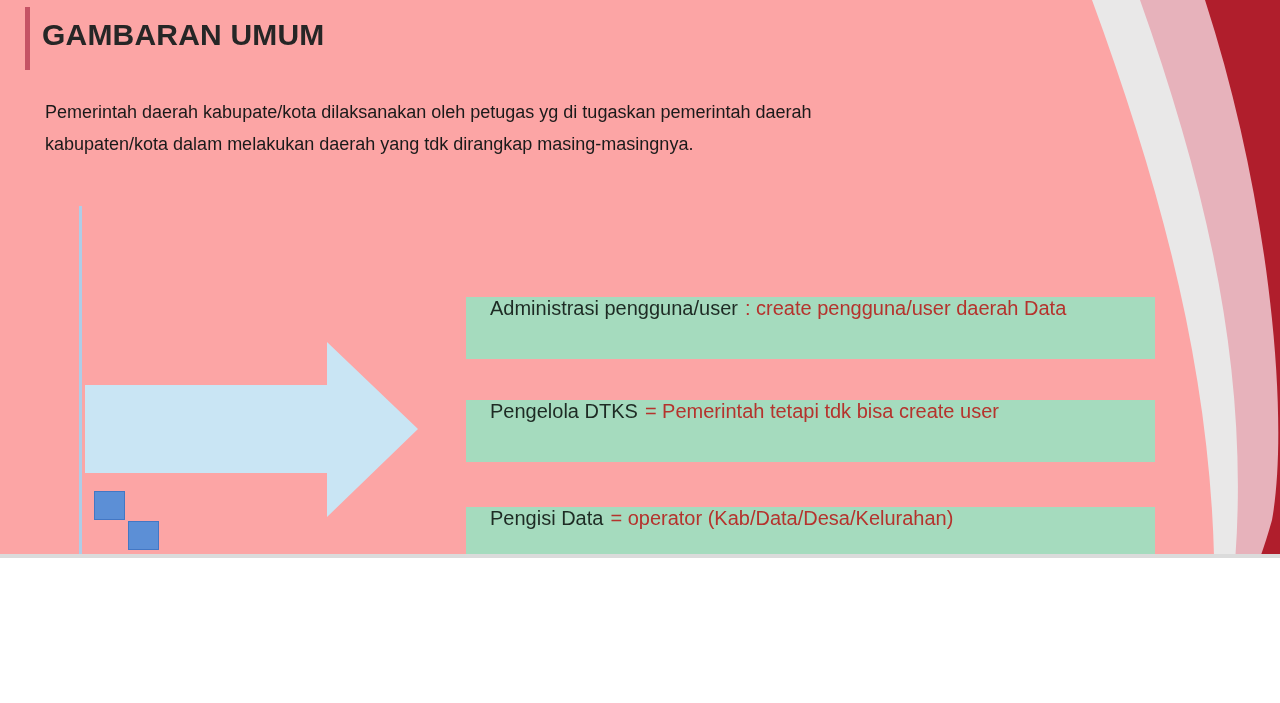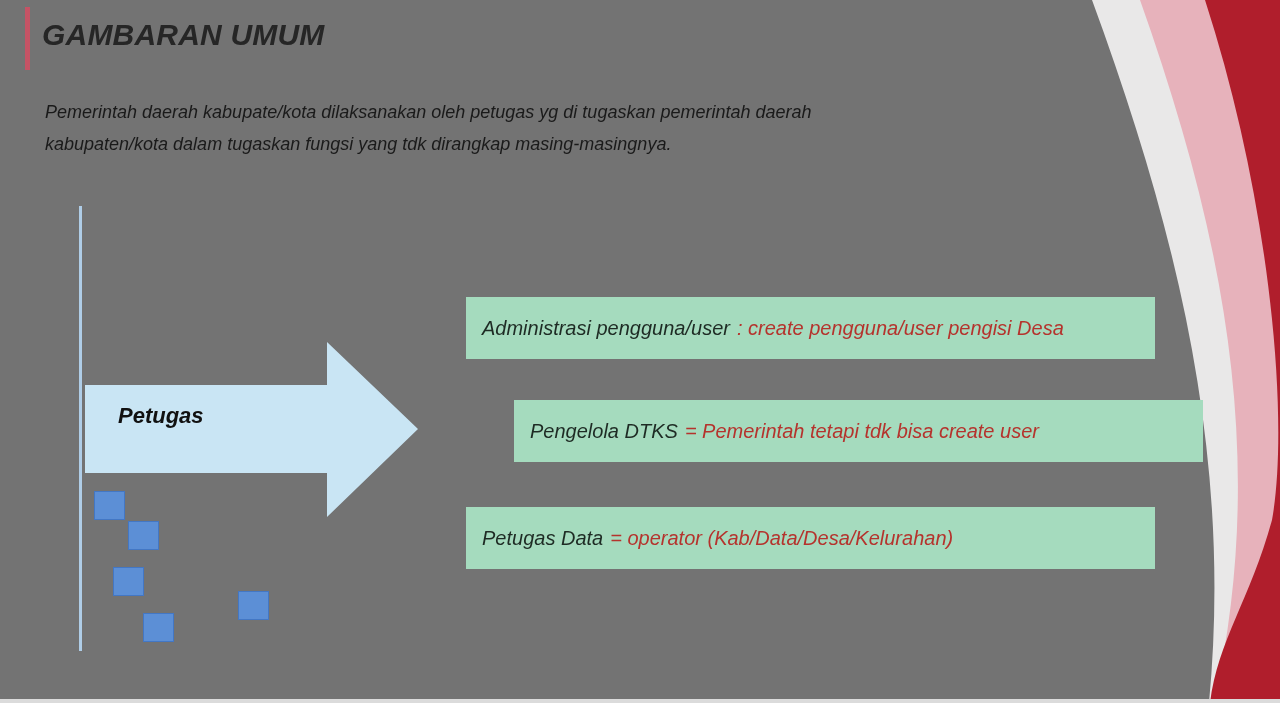--- a/index.html
+++ b/index.html
@@ -1,23 +1,22 @@
 <!DOCTYPE html>
 <html><head>
 <meta charset="utf-8">
 <style>
   html, body { margin: 0; padding: 0; background: #ffffff; }
   .slide {
     position: relative;
     width: 1280px;
-    height: 703px;
+    height: 558px;
     overflow: hidden;
-    background: #737373;
+    background: #fca5a5;
     font-family: "Liberation Sans", sans-serif;
-    font-style: italic;
   }
   .swoosh {
     position: absolute;
     inset: 0;
     z-index: 0;
   }
   .content { position: absolute; inset: 0; z-index: 1; }
   .accent-bar {
     position: absolute;
     left: 25px; top: 7px;
@@ -55,30 +54,29 @@
     line-height: 29px;
     color: #111111;
   }
   .role-box {
     position: absolute;
     left: 466px;
     width: 689px;
     height: 62px;
     background: #A5DBBE;
     display: flex;
-    align-items: center;
-    padding-left: 16px;
+    padding-left: 24px;
     box-sizing: border-box;
     font-size: 20px;
     white-space: nowrap;
   }
   .role-box .label { color: #1E2B24; }
   .role-box .detail { color: #B5332D; margin-left: 7px; }
   .box-1 { top: 297px; }
-  .box-2 { top: 400px; margin-left: 48px; }
+  .box-2 { top: 400px; }
   .box-3 { top: 507px; }
   .blue-square {
     position: absolute;
     width: 31px; height: 29px;
     background: #5C8FD6;
     border: 1px solid #4377C4;
     box-sizing: border-box;
   }
   .sq-1 { left: 94px;  top: 491px; }
   .sq-2 { left: 128px; top: 521px; }
@@ -105,43 +103,42 @@
   </svg>
 
   <div class="content">
 
     <div class="accent-bar"></div>
 
     <h1 class="title">GAMBARAN UMUM</h1>
 
     <div class="intro">
       <div>Pemerintah daerah kabupate/kota dilaksanakan oleh petugas yg di tugaskan pemerintah daerah</div>
-      <div>kabupaten/kota dalam tugaskan fungsi yang tdk dirangkap masing-masingnya.</div>
+      <div>kabupaten/kota dalam melakukan daerah yang tdk dirangkap masing-masingnya.</div>
     </div>
 
     <div class="vline"></div>
 
     <svg class="arrow-svg" viewBox="0 0 1280 703" width="1280" height="703" aria-hidden="true">
       <path d="M85,385 L327,385 L327,342 L418,429 L327,517 L327,473 L85,473 Z" fill="#C9E5F4"></path>
     </svg>
 
     <div class="arrow-label">
-      <div>Petugas</div>
     </div>
 
     <div class="role-box box-1">
       <span class="label">Administrasi pengguna/user</span>
-      <span class="detail">: create pengguna/user pengisi Desa</span>
+      <span class="detail">: create pengguna/user daerah Data</span>
     </div>
     <div class="role-box box-2">
       <span class="label">Pengelola DTKS</span>
       <span class="detail">= Pemerintah tetapi tdk bisa create user</span>
     </div>
     <div class="role-box box-3">
-      <span class="label">Petugas Data</span>
+      <span class="label">Pengisi Data</span>
       <span class="detail">= operator (Kab/Data/Desa/Kelurahan)</span>
     </div>
 
     <div class="blue-square sq-1"></div>
     <div class="blue-square sq-2"></div>
     <div class="blue-square sq-3"></div>
     <div class="blue-square sq-4"></div>
     <div class="blue-square sq-5"></div>
 
   </div>

